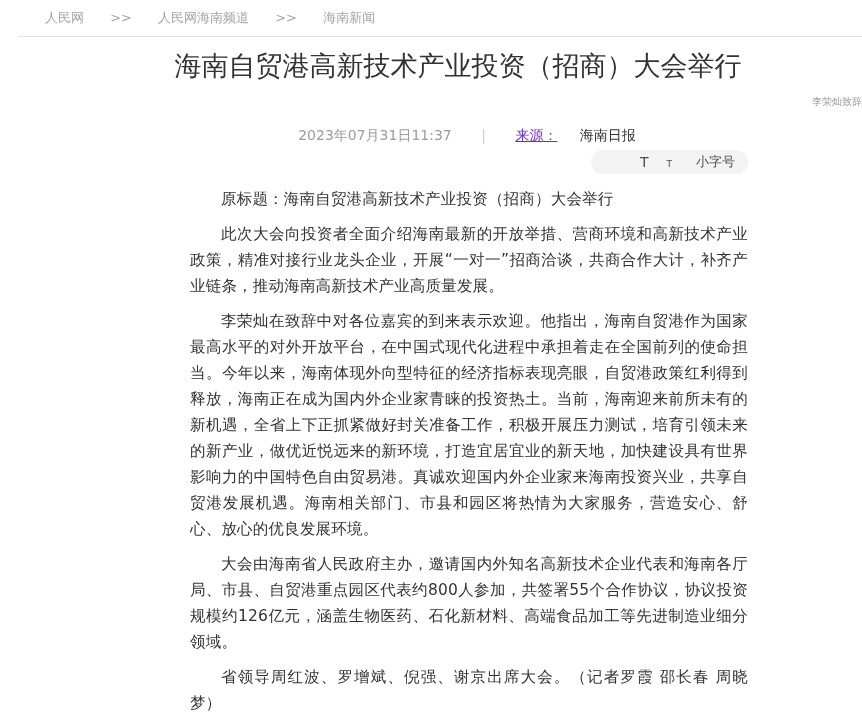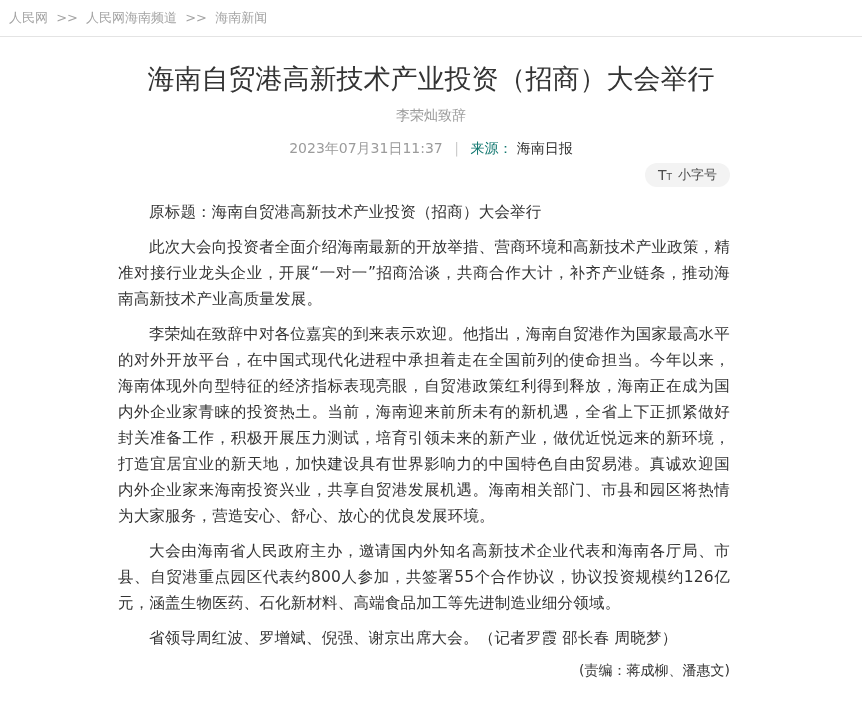--- a/index.html
+++ b/index.html
@@ -1,37 +1,37 @@
 <!DOCTYPE html>
 <html><head>
 <meta charset="utf-8">
 <style>
-  * { box-sizing: border-box; }
+  * { box-sizing: border-box; padding-left: 18px; }
   html, body { margin: 0; padding: 0; background: #ffffff; }
   .page {
     width: 862px; height: 725px; position: relative; overflow: hidden;
     background: #ffffff;
     font-family: "DejaVu Sans", "Liberation Sans", sans-serif;
   }
   .breadcrumb {
     padding: 9px 0 0 9px;
     font-size: 13px; color: #a3a3a3; line-height: 18px;
   }
   .breadcrumb a { color: #a3a3a3; text-decoration: none; cursor: pointer; }
   .breadcrumb .sep { margin: 0 4px; color: #a3a3a3; }
   .divider { height: 0; border-bottom: 1px solid #e4e4e4; margin-top: 9px; }
   .header { text-align: center; }
   h1.title {
-    margin: 25px 40px 0 40px;
+    margin: 12px 40px 0 40px;
     font-size: 27px; font-weight: 400; color: #333333; line-height: 34px;
   }
-  .subtitle { margin-top: 9px; font-size: 14px; color: #9b9b9b; line-height: 20px; }
+  .subtitle { margin-top: 9px; font-size: 10px; color: #9b9b9b; line-height: 20px; text-align: right; }
   .dateline { margin-top: 13px; font-size: 14px; color: #9b9b9b; line-height: 20px; }
   .dateline .pipe { color: #cccccc; margin: 0 7px; }
-  .dateline .src-label { color: #0f766e; }
+  .dateline .src-label { color: #6d28d9; text-decoration: underline; }
   .dateline .src { color: #333333; font-family: Liberation Serif, serif; }
   .content { width: 628px; margin-left: 102px; }
   .toolbar { text-align: right; margin-top: 4px; height: 24px; }
   .pill {
     display: inline-flex; align-items: center;
     background: #f3f3f3; border: none; border-radius: 12px;
     padding: 4px 13px; cursor: pointer;
     color: #4c4c4c; font-size: 13px; line-height: 16px;
     font-family: inherit;
   }

